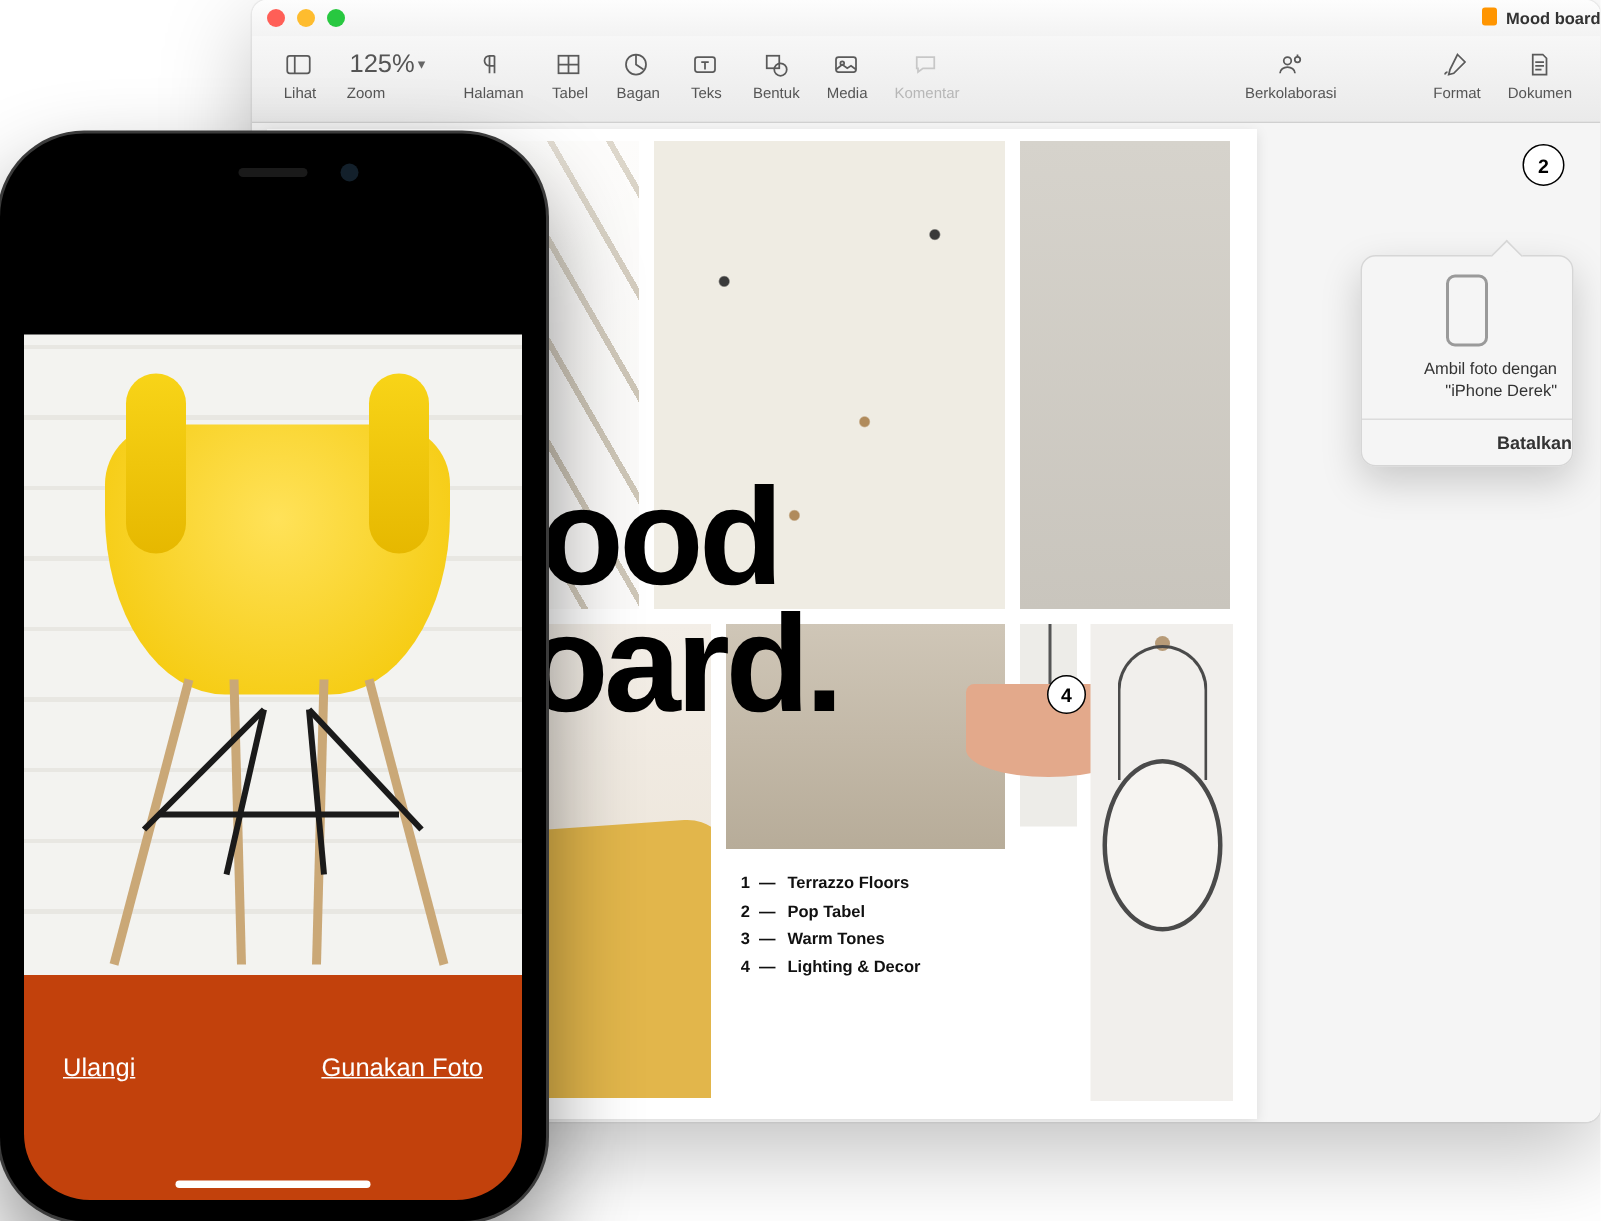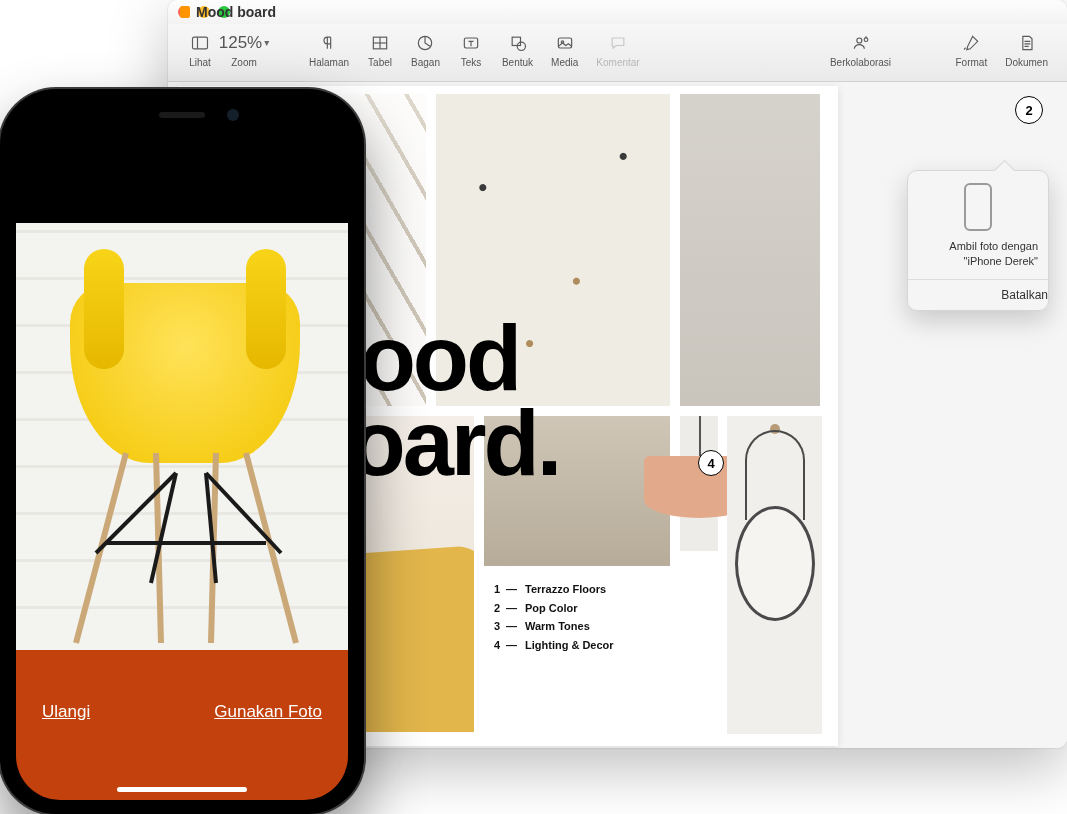--- a/index.html
+++ b/index.html
@@ -13,30 +13,30 @@
     box-shadow: 0 20px 60px rgba(0,0,0,.25), 0 0 0 1px rgba(0,0,0,.05);
     overflow:hidden;
   }
   .titlebar {
     height:24px; display:flex; align-items:center; padding:0 10px; position:relative;
     background:linear-gradient(#fdfdfd,#f3f3f3);
   }
   .traffic { display:flex; gap:8px; }
   .traffic span { width:12px; height:12px; border-radius:50%; display:block;}
   .tl-close{background:#ff5f57;} .tl-min{background:#febc2e;} .tl-max{background:#28c840;}
-  .title-center{ position:absolute; left:12px; right:0; text-align:left; font-size:14px; font-weight:600; color:#333; pointer-events:none;}
+  .title-center{ position:absolute; left:0; right:0; text-align:right; font-size:11px; font-weight:600; color:#333; pointer-events:none;}
   .title-center .doc-icon{ display:inline-block; width:10px; height:12px; background:#ff9500; border-radius:2px; margin-right:6px; vertical-align:-1px;}
   .toolbar {
     height:58px; background:linear-gradient(#f7f7f7,#eaeaea); border-bottom:1px solid #d0d0d0;
     display:flex; align-items:center; padding:0 10px; gap:0;
   }
   .tb-btn { display:flex; flex-direction:column; align-items:center; justify-content:flex-start;
             padding:4px 9px 0; font-size:10px; color:#555; min-width:44px; height:50px;}
   .tb-btn.disabled{ color:#b7b7b7; }
-  .tb-btn .ic { width:22px; height:22px; display:flex; align-items:center; justify-content:center;
+  .tb-btn .ic { width:22px; height:22px; display:flex; align-items:center; justify-content:space-between;
                 font-size:17px; color:#555; margin-bottom:3px;}
   .tb-btn.disabled .ic{color:#c7c7c7;}
   .tb-gap{flex:1;}
   .zoom-val{font-size:13px; color:#333; font-weight:500; display:flex; align-items:center;}
   .zoom-val .chev{font-size:10px; margin-left:2px; color:#666;}
 
   .canvas{
     position:absolute; left:0; right:0; top:82px; bottom:0; background:#f5f5f5; overflow:hidden;
   }
   .page{
@@ -88,21 +88,21 @@
 
   
   .popover{position:absolute; right:18px; top:88px; width:142px;
      background:rgba(245,245,245,.98); border:1px solid #d6d6d6; border-radius:10px;
      box-shadow:0 10px 26px rgba(0,0,0,.18); text-align:right; font-size:11px; color:#333;}
   .popover::before{content:""; position:absolute; top:-8px; right:36px; width:14px; height:14px;
      background:rgba(245,245,245,.98); border-left:1px solid #d6d6d6; border-top:1px solid #d6d6d6;
      transform:rotate(45deg);}
   .popover .phone{width:28px; height:48px; border:2px solid #9a9a9a; border-radius:6px; margin:12px auto 8px;}
   .popover .msg{padding:0 10px 10px; line-height:1.35;}
-  .popover .cancel{border-top:1px solid #dcdcdc; padding:8px 0; font-size:12px; color:#333; font-weight:400;}
+  .popover .cancel{border-top:1px solid #dcdcdc; padding:8px 0; font-size:12px; color:#333; font-weight:700;}
 
   
   .iphone{
     position:absolute; left:0; top:89px; width:364px; height:725px;
   }
   .iphone .frame{
     position:absolute; inset:0; background:#000; border-radius:56px;
     box-shadow: 0 0 0 2px #3b3b3b, 0 30px 60px rgba(0,0,0,.45);
     overflow:hidden;
   }
@@ -306,21 +306,21 @@
 
       <div class="legend">
         <div class="row">
             <span class="n">1</span>
             <span class="dash">—</span>
             <span>Terrazzo Floors</span>
           </div>
         <div class="row">
             <span class="n">2</span>
             <span class="dash">—</span>
-            <span>Pop Color</span>
+            <span>Pop Tabel</span>
           </div>
         <div class="row">
             <span class="n">3</span>
             <span class="dash">—</span>
             <span>Warm Tones</span>
           </div>
         <div class="row">
             <span class="n">4</span>
             <span class="dash">—</span>
             <span>Lighting &amp; Decor</span>

